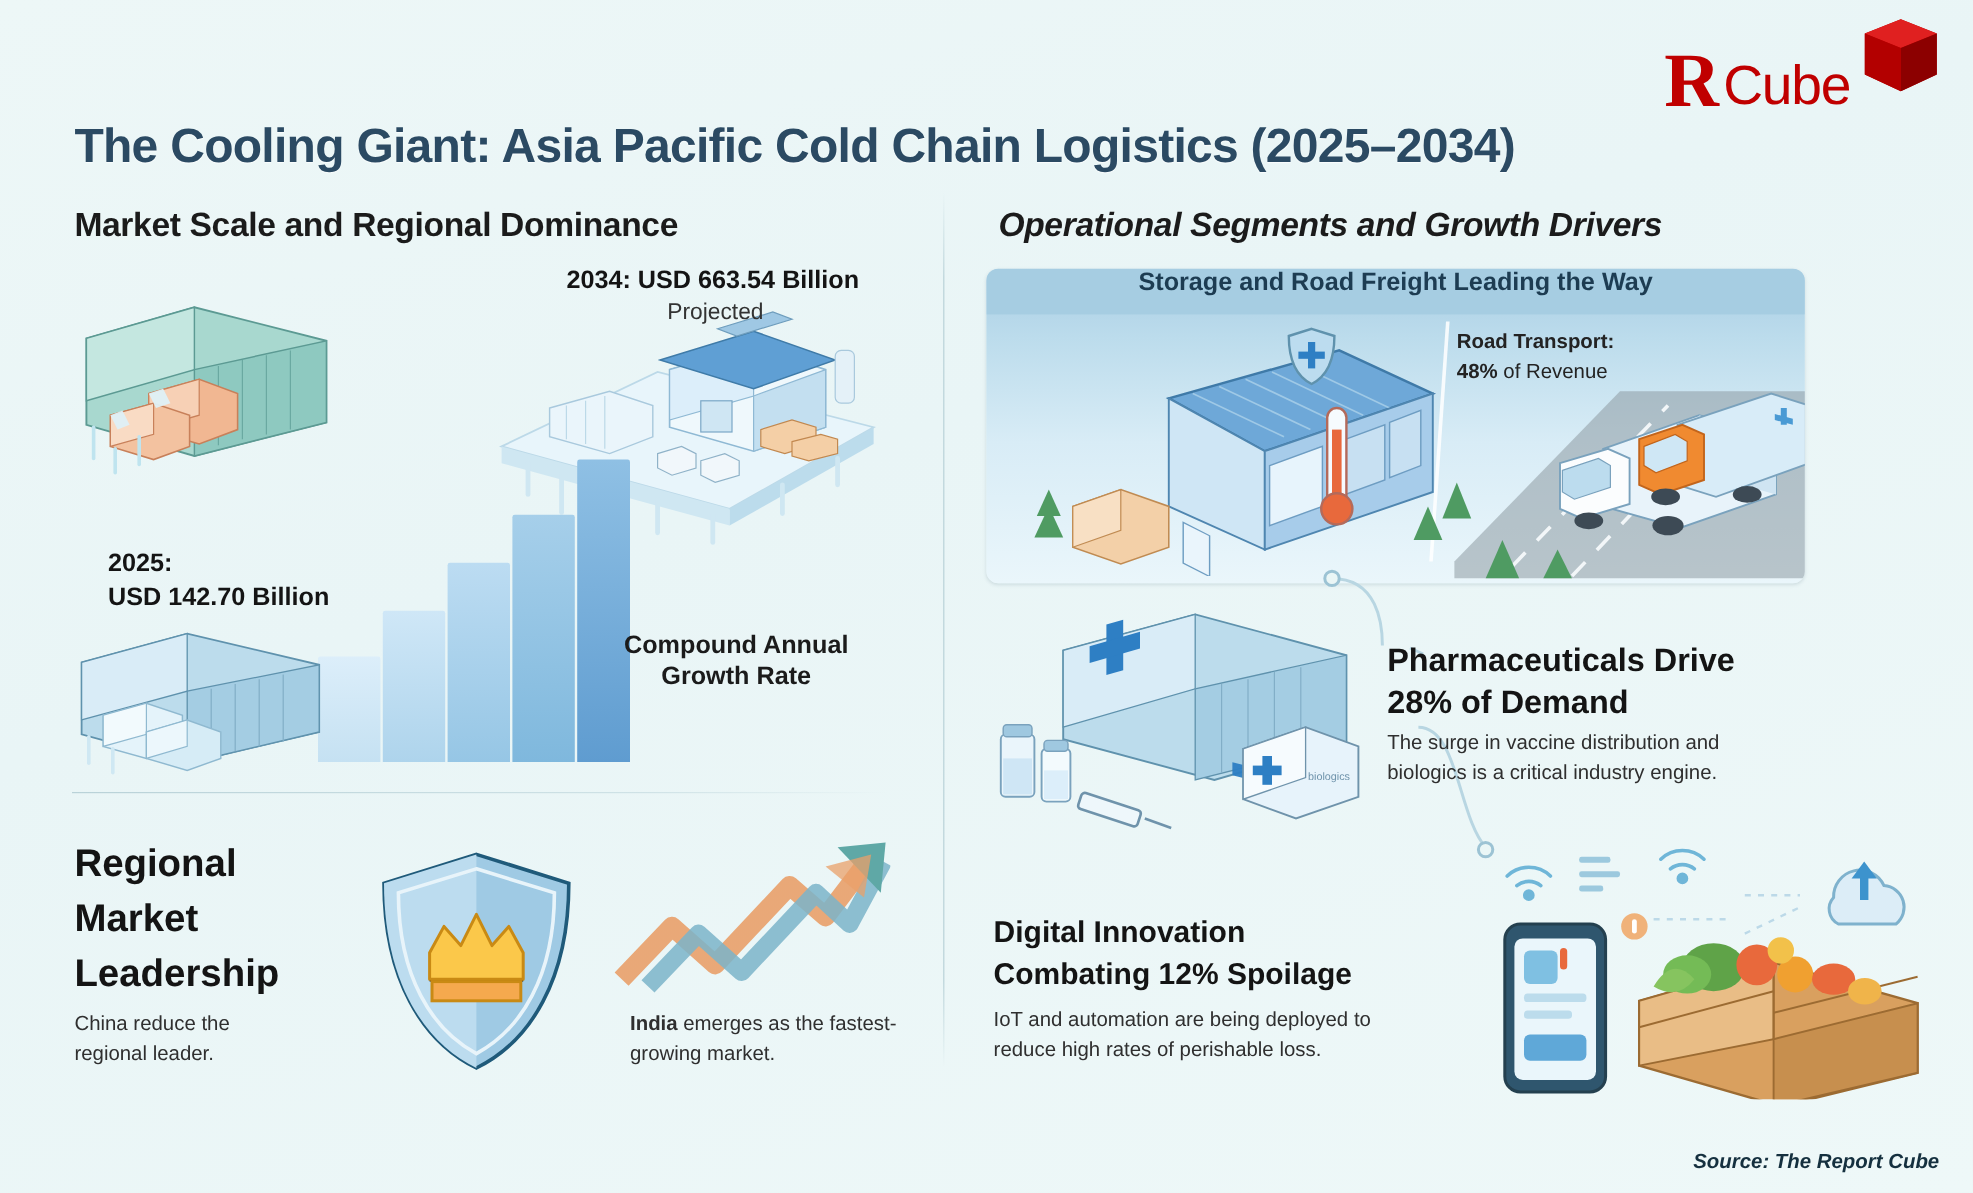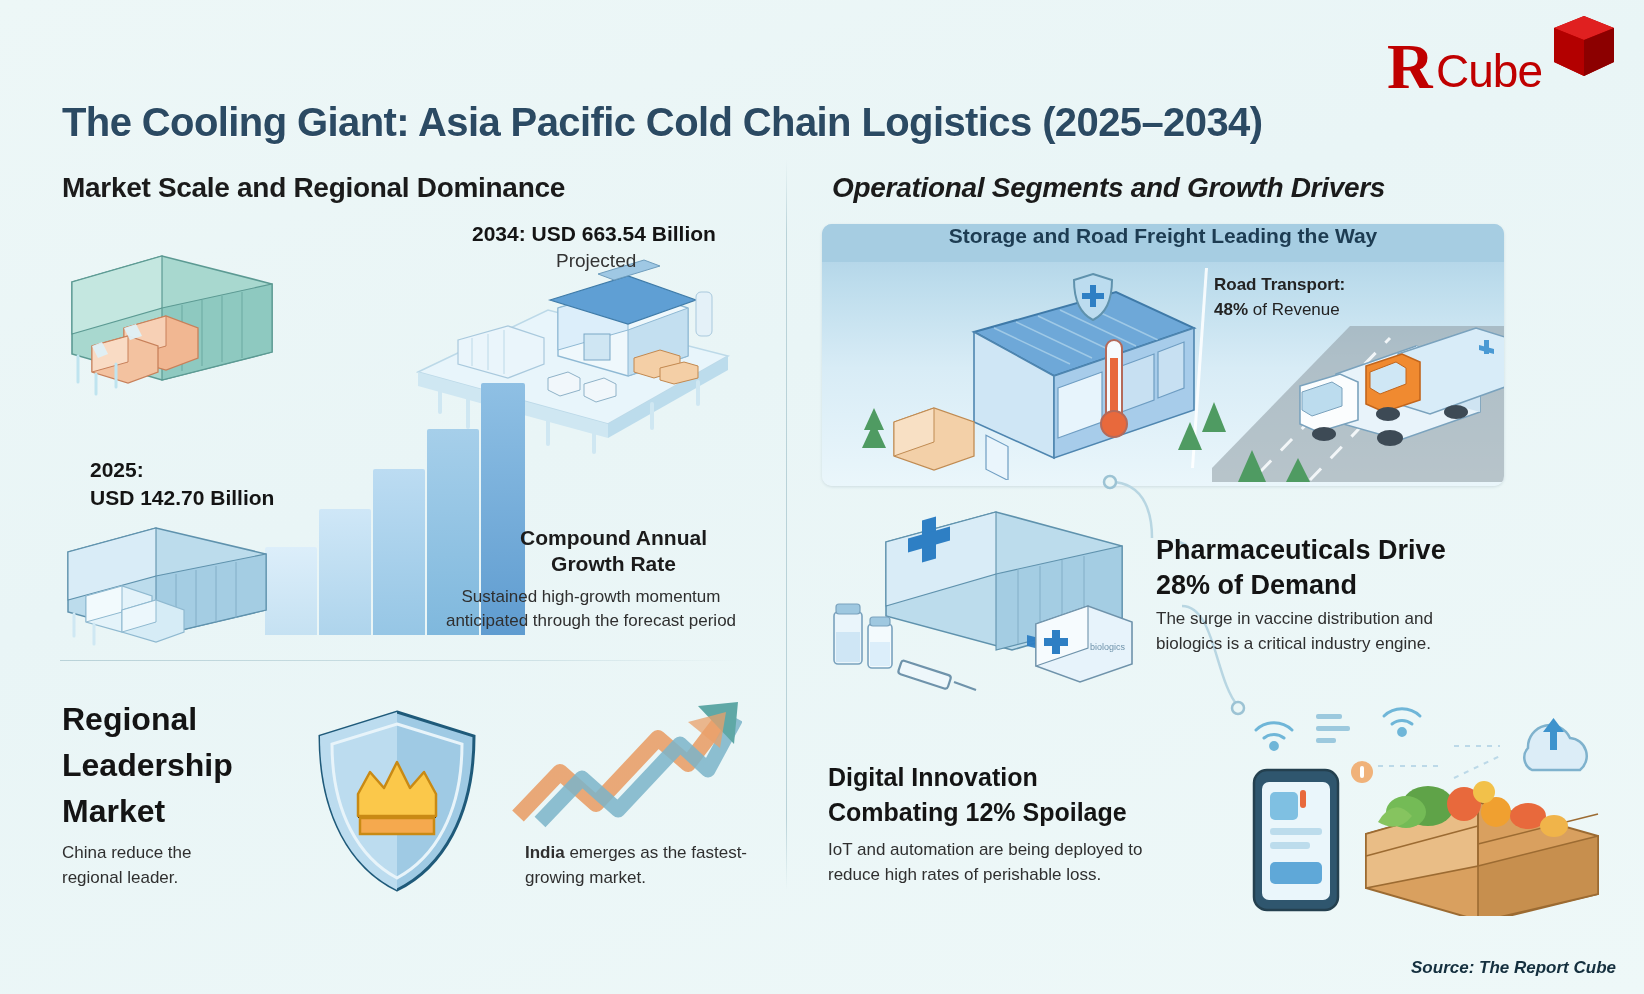--- a/index.html
+++ b/index.html
@@ -248,21 +248,20 @@
     <div class="bar" style="left:54px; width:52px; height:126px; background:linear-gradient(180deg,#cfe7f7,#aed4ec);"></div>
     <div class="bar" style="left:108px; width:52px; height:166px; background:linear-gradient(180deg,#bcdcf2,#96c6e5);"></div>
     <div class="bar" style="left:162px; width:52px; height:206px; background:linear-gradient(180deg,#a6cfea,#7fb8dd);"></div>
     <div class="bar" style="left:216px; width:44px; height:252px; background:linear-gradient(180deg,#8fc0e4,#5f9cd0);"></div>
   </div>
 
   <div class="cagr-label">
     <div>Compound Annual</div>
     <div>Growth Rate</div>
   </div>
-  <div class="cagr-note">Sustained high-growth momentum anticipated through the forecast period</div>
 
   <svg class="ill" style="left:60px; top:518px; width:230px; height:140px;" viewBox="0 0 230 140">
     <polygon points="8,34 96,10 206,36 206,92 96,118 8,94" fill="#bcdcec" stroke="#5f92ad" stroke-width="1.5"></polygon>
     <polygon points="8,34 96,10 96,58 8,82" fill="#d9ecf7" stroke="#5f92ad" stroke-width="1.1"></polygon>
     <polygon points="96,58 206,36 206,92 96,118" fill="#a4cde3" stroke="#5f92ad" stroke-width="1.1"></polygon>
     <g stroke="#82aec7" stroke-width="1">
       <line x1="116" y1="56" x2="116" y2="112"></line>
         <line x1="136" y1="52" x2="136" y2="108"></line>
       <line x1="156" y1="48" x2="156" y2="104"></line>
         <line x1="176" y1="44" x2="176" y2="100"></line>
@@ -272,22 +271,22 @@
     <polygon points="62,92 96,82 124,92 124,114 96,124 62,114" fill="#d6ecf6" stroke="#8fb9d0" stroke-width="1.2"></polygon>
     <polygon points="62,92 96,82 96,104 62,114" fill="#ecf7fc" stroke="#8fb9d0" stroke-width="1"></polygon>
     <g stroke="#cfe8f3" stroke-width="3" stroke-linecap="round">
       <line x1="14" y1="96" x2="14" y2="118"></line>
         <line x1="34" y1="106" x2="34" y2="126"></line>
     </g>
   </svg>
 
   <div class="rml-title">
     <div>Regional</div>
+    <div>Market</div>
     <div>Leadership</div>
-    <div>Market</div>
   </div>
   <div class="rml-note">
     <div>China reduce the</div>
     <div>regional leader.</div>
   </div>
 
   <svg class="ill" style="left:308px; top:706px; width:178px; height:190px;" viewBox="0 0 178 190">
     <path d="M89 6 L166 30 C166 110 134 162 89 184 C44 162 12 110 12 30 Z" fill="#9fcae4" stroke="#1f5a7a" stroke-width="3"></path>
     <path d="M89 6 L12 30 C12 110 44 162 89 184 Z" fill="#bcdcef"></path>
     <path d="M89 18 L154 38 C154 108 126 152 89 172 C52 152 24 108 24 38 Z" fill="none" stroke="#e8f4fa" stroke-width="3"></path>

